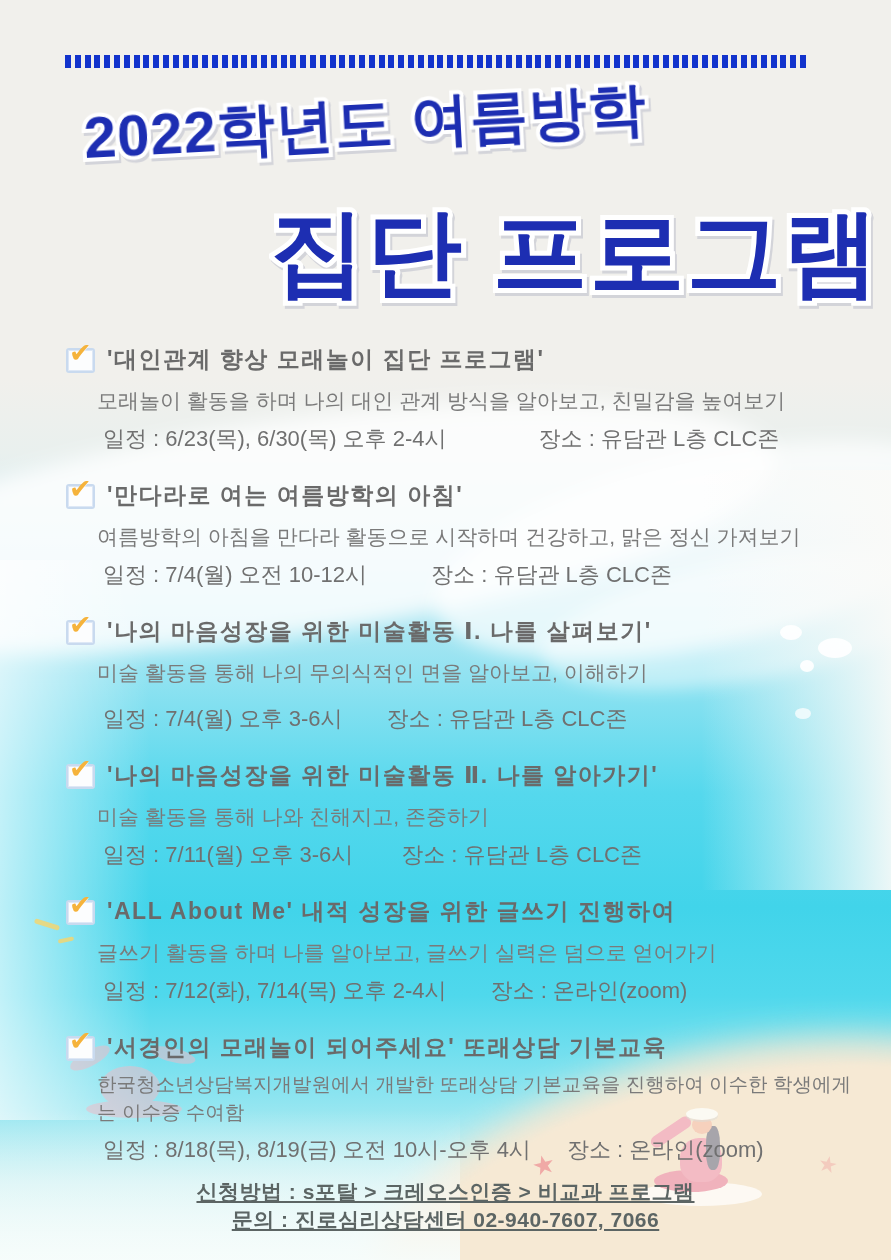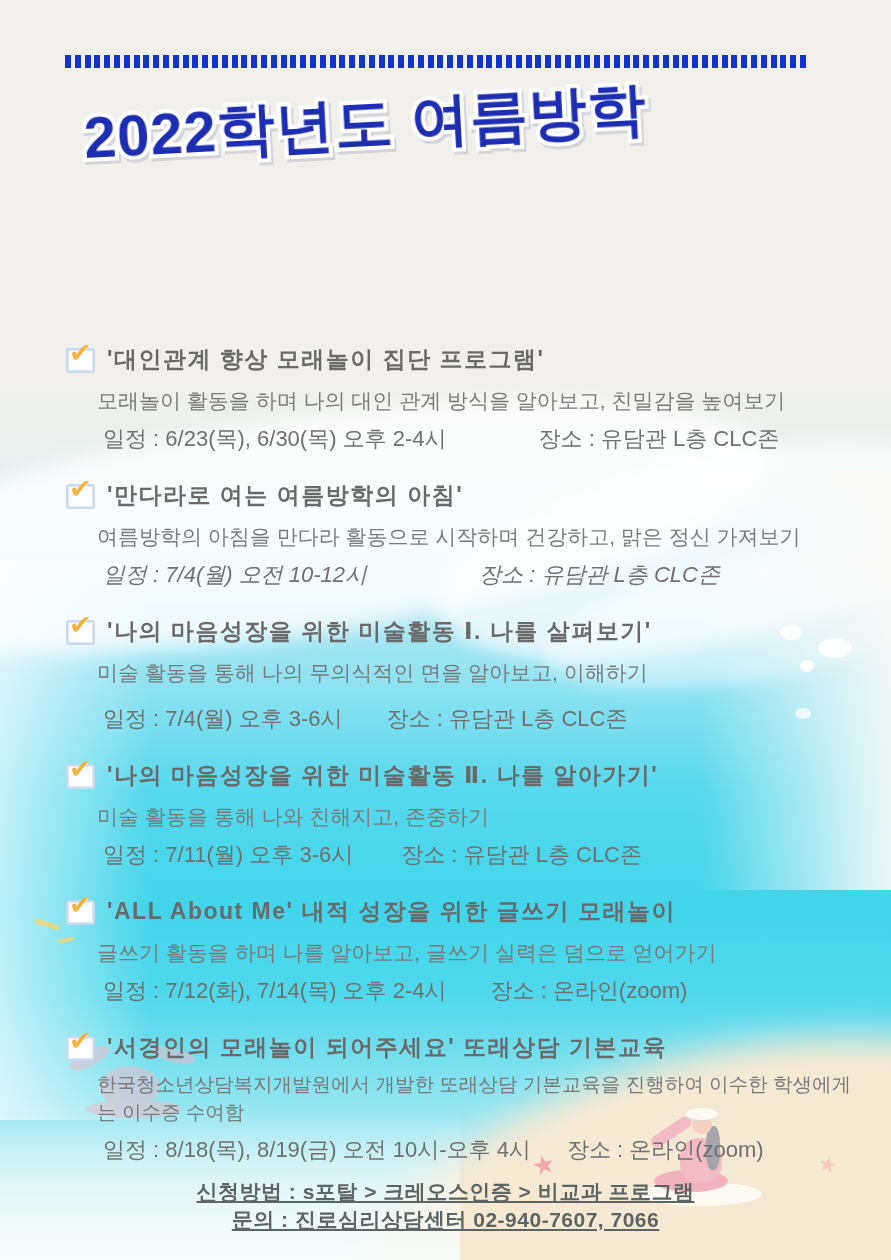--- a/index.html
+++ b/index.html
@@ -80,21 +80,21 @@
     background:#fcfdfe;border:2px solid #c9daef;border-radius:3px;
     box-shadow:inset 0 0 0 1px rgba(130,170,225,.25);}
   .check .mark{position:absolute;left:1px;top:-13px;font-size:27px;color:#f5b33c;
     text-shadow:0 1px 0 rgba(255,255,255,.7);}
   .prog-title{margin:0 0 0 12px;font-size:23px;line-height:30px;font-weight:bold;
     color:#6a6a6a;letter-spacing:1.5px;}
   .prog-desc{margin:13px 0 0 31px;font-size:21px;line-height:28px;color:#7a7a7a;}
   .prog-desc.small{font-size:19.5px;margin-top:8px;}
   .prog-sched{display:flex;margin:9px 0 0 37px;font-size:22px;line-height:30px;color:#707070;}
   .p1 .prog-sched{gap:92px;}
-  .p2 .prog-sched{gap:112px;font-style:italic;}
+  .p2 .prog-sched{gap:64px;}
   .p3 .prog-sched{gap:44px;margin-top:17px;}
   .p4 .prog-sched{gap:48px;}
   .p5 .prog-sched{gap:44px;}
   .p6 .prog-sched{gap:36px;}
   
   .footer{position:absolute;left:0;right:0;top:1178px;text-align:center;color:#5c6564;text-decoration:underline;}
   .footer p{margin:0;font-size:21px;line-height:28px;font-weight:bold;letter-spacing:.5px;}
 </style>
 </head>
 <body>
@@ -127,20 +127,21 @@
       <div class="legs"></div>
       <div class="arm"></div>
       <div class="torso"></div>
     <div class="hair"></div>
       <div class="head"></div>
       <div class="hat"></div>
   </div>
 
   <div class="dash-line"></div>
   <h1 class="title title1">2022학년도 여름방학</h1>
+  <h1 class="title title2">집단 프로그램</h1>
 
   <main class="programs">
 
     <section class="program p1">
       <div class="prog-title-row">
         <span class="check">
             <span class="mark">✔</span>
           </span>
         <h2 class="prog-title">'대인관계 향상 모래놀이 집단 프로그램'</h2>
       </div>
@@ -191,21 +192,21 @@
         <span>일정 : 7/11(월) 오후 3-6시</span>
         <span>장소 : 유담관 L층 CLC존</span>
       </div>
     </section>
 
     <section class="program p5">
       <div class="prog-title-row">
         <span class="check">
             <span class="mark">✔</span>
           </span>
-        <h2 class="prog-title">'ALL About Me' 내적 성장을 위한 글쓰기 모래놀이</h2>
+        <h2 class="prog-title">'ALL About Me' 내적 성장을 위한 글쓰기 진행하여</h2>
       </div>
       <p class="prog-desc">글쓰기 활동을 하며 나를 알아보고, 글쓰기 실력은 덤으로 얻어가기</p>
       <div class="prog-sched">
         <span>일정 : 7/12(화), 7/14(목) 오후 2-4시</span>
         <span>장소 : 온라인(zoom)</span>
       </div>
     </section>
 
     <section class="program p6">
       <div class="prog-title-row">

